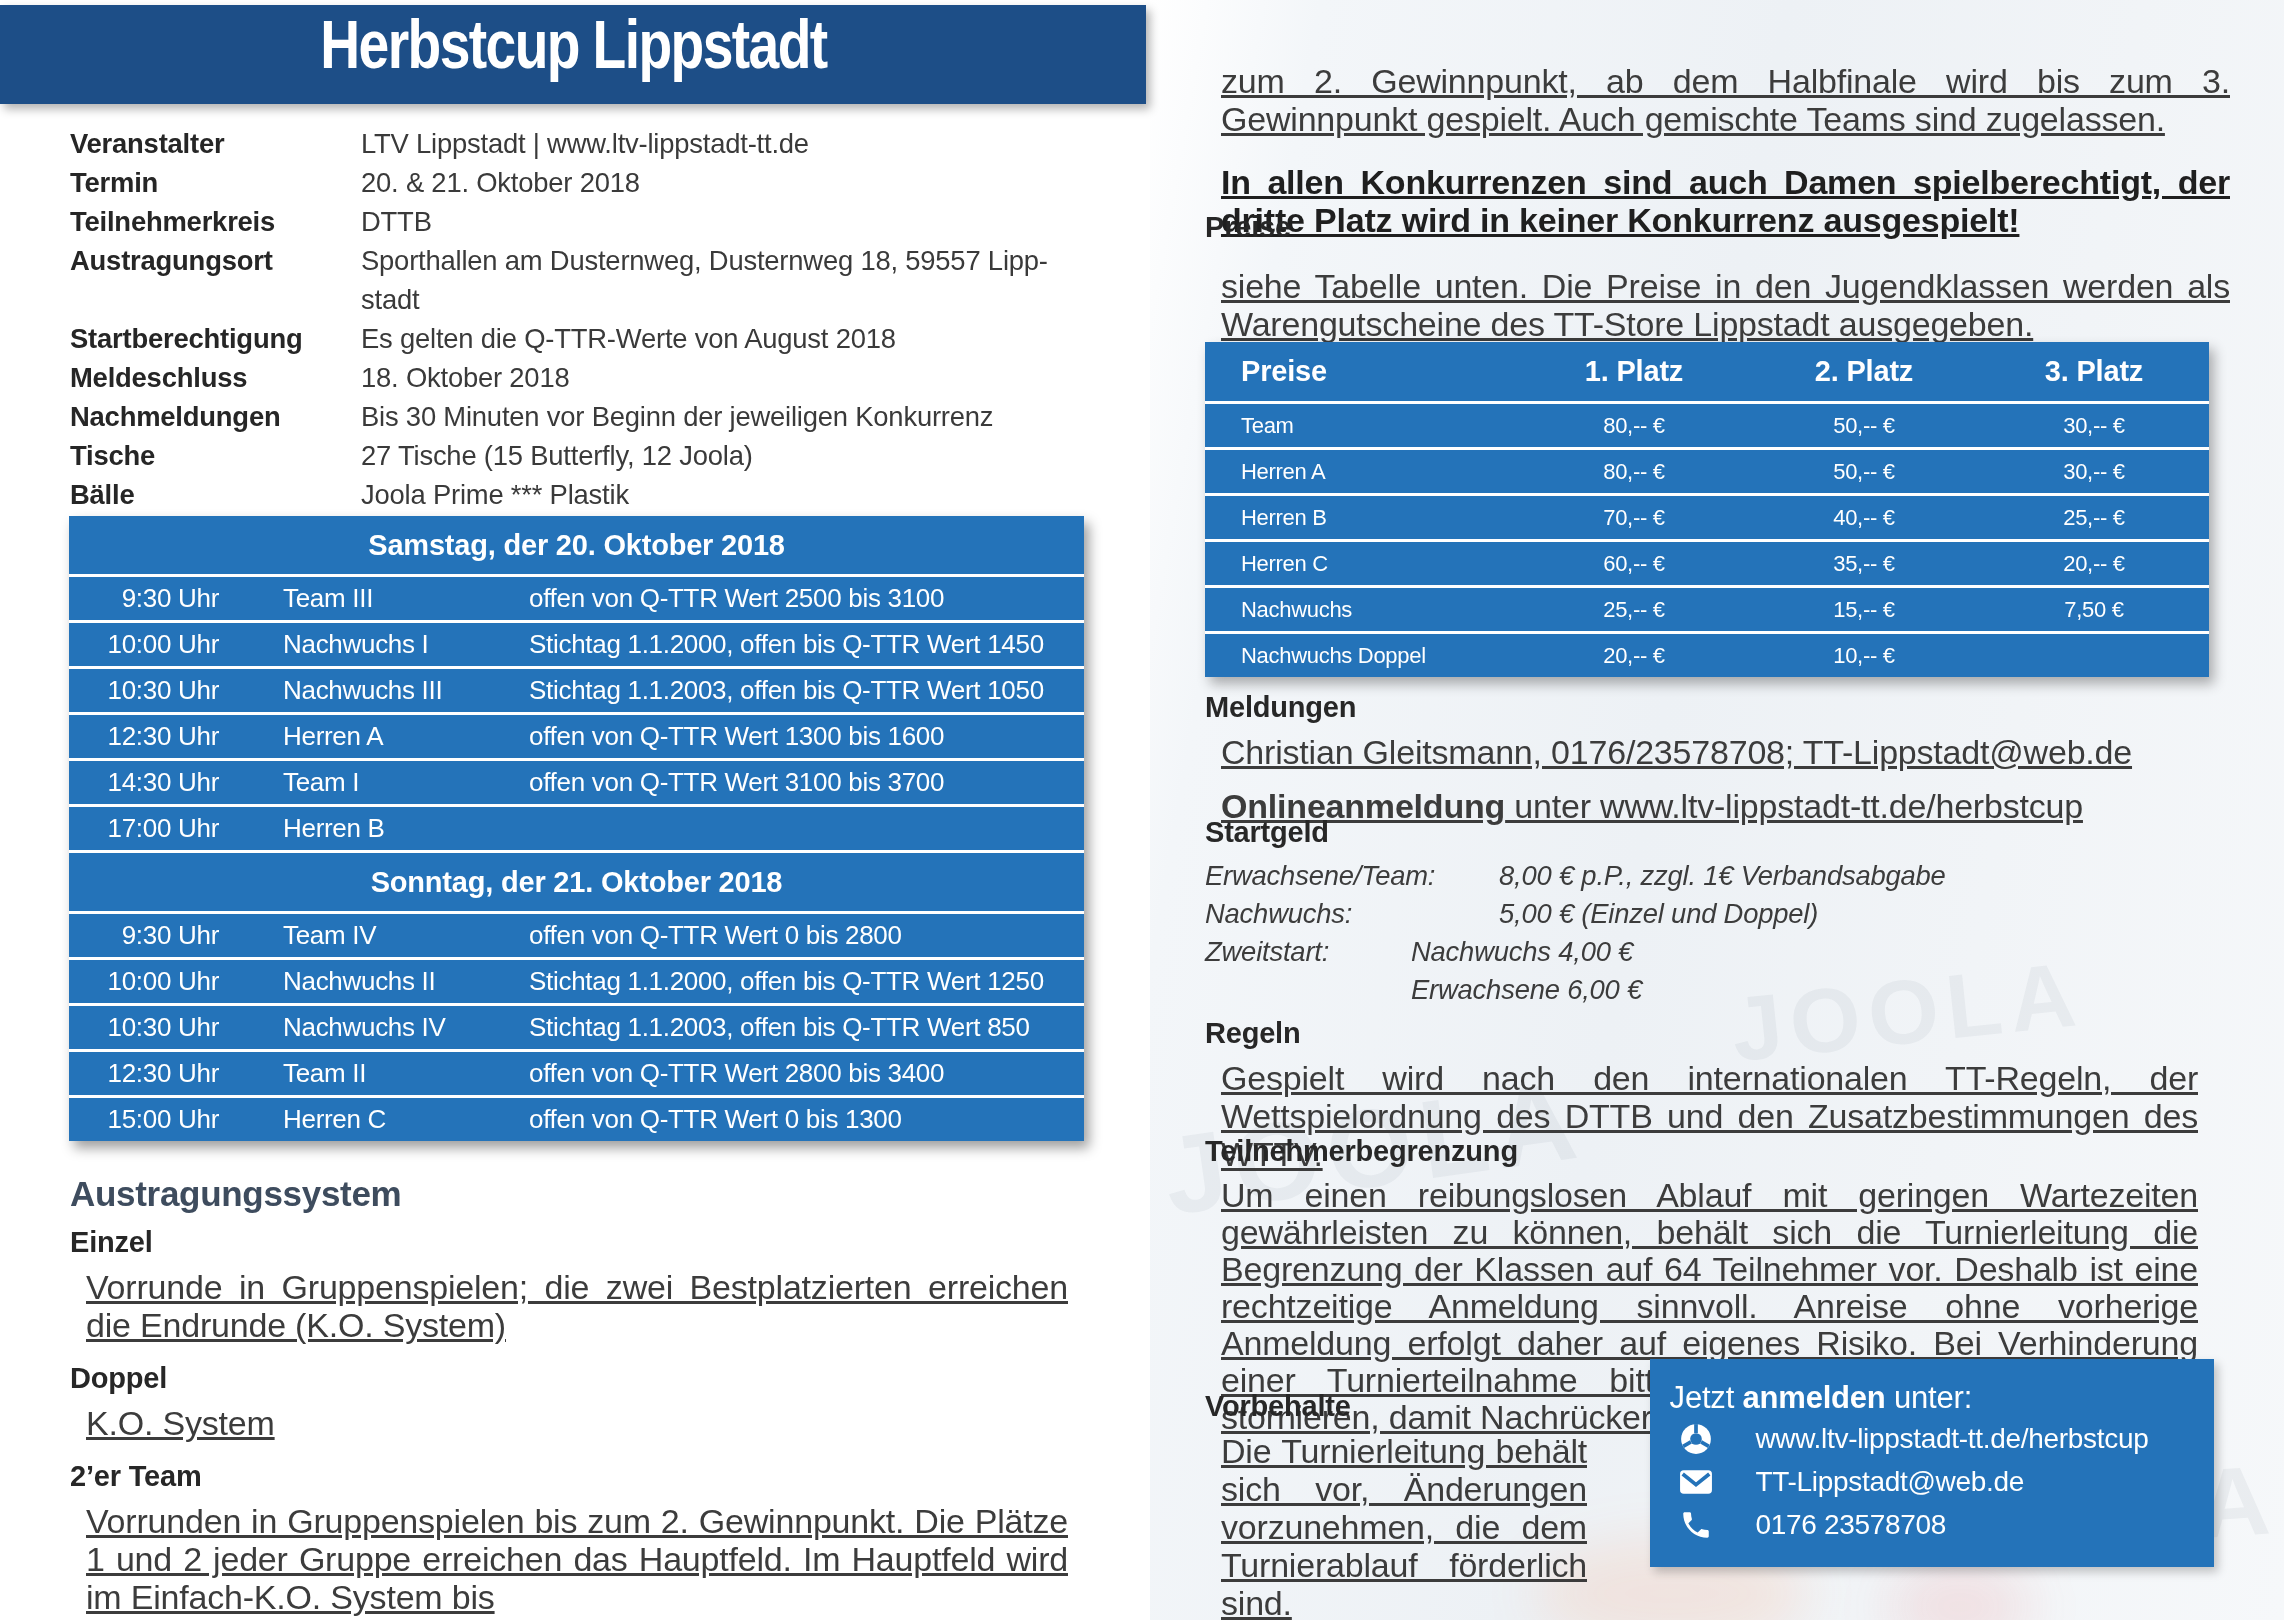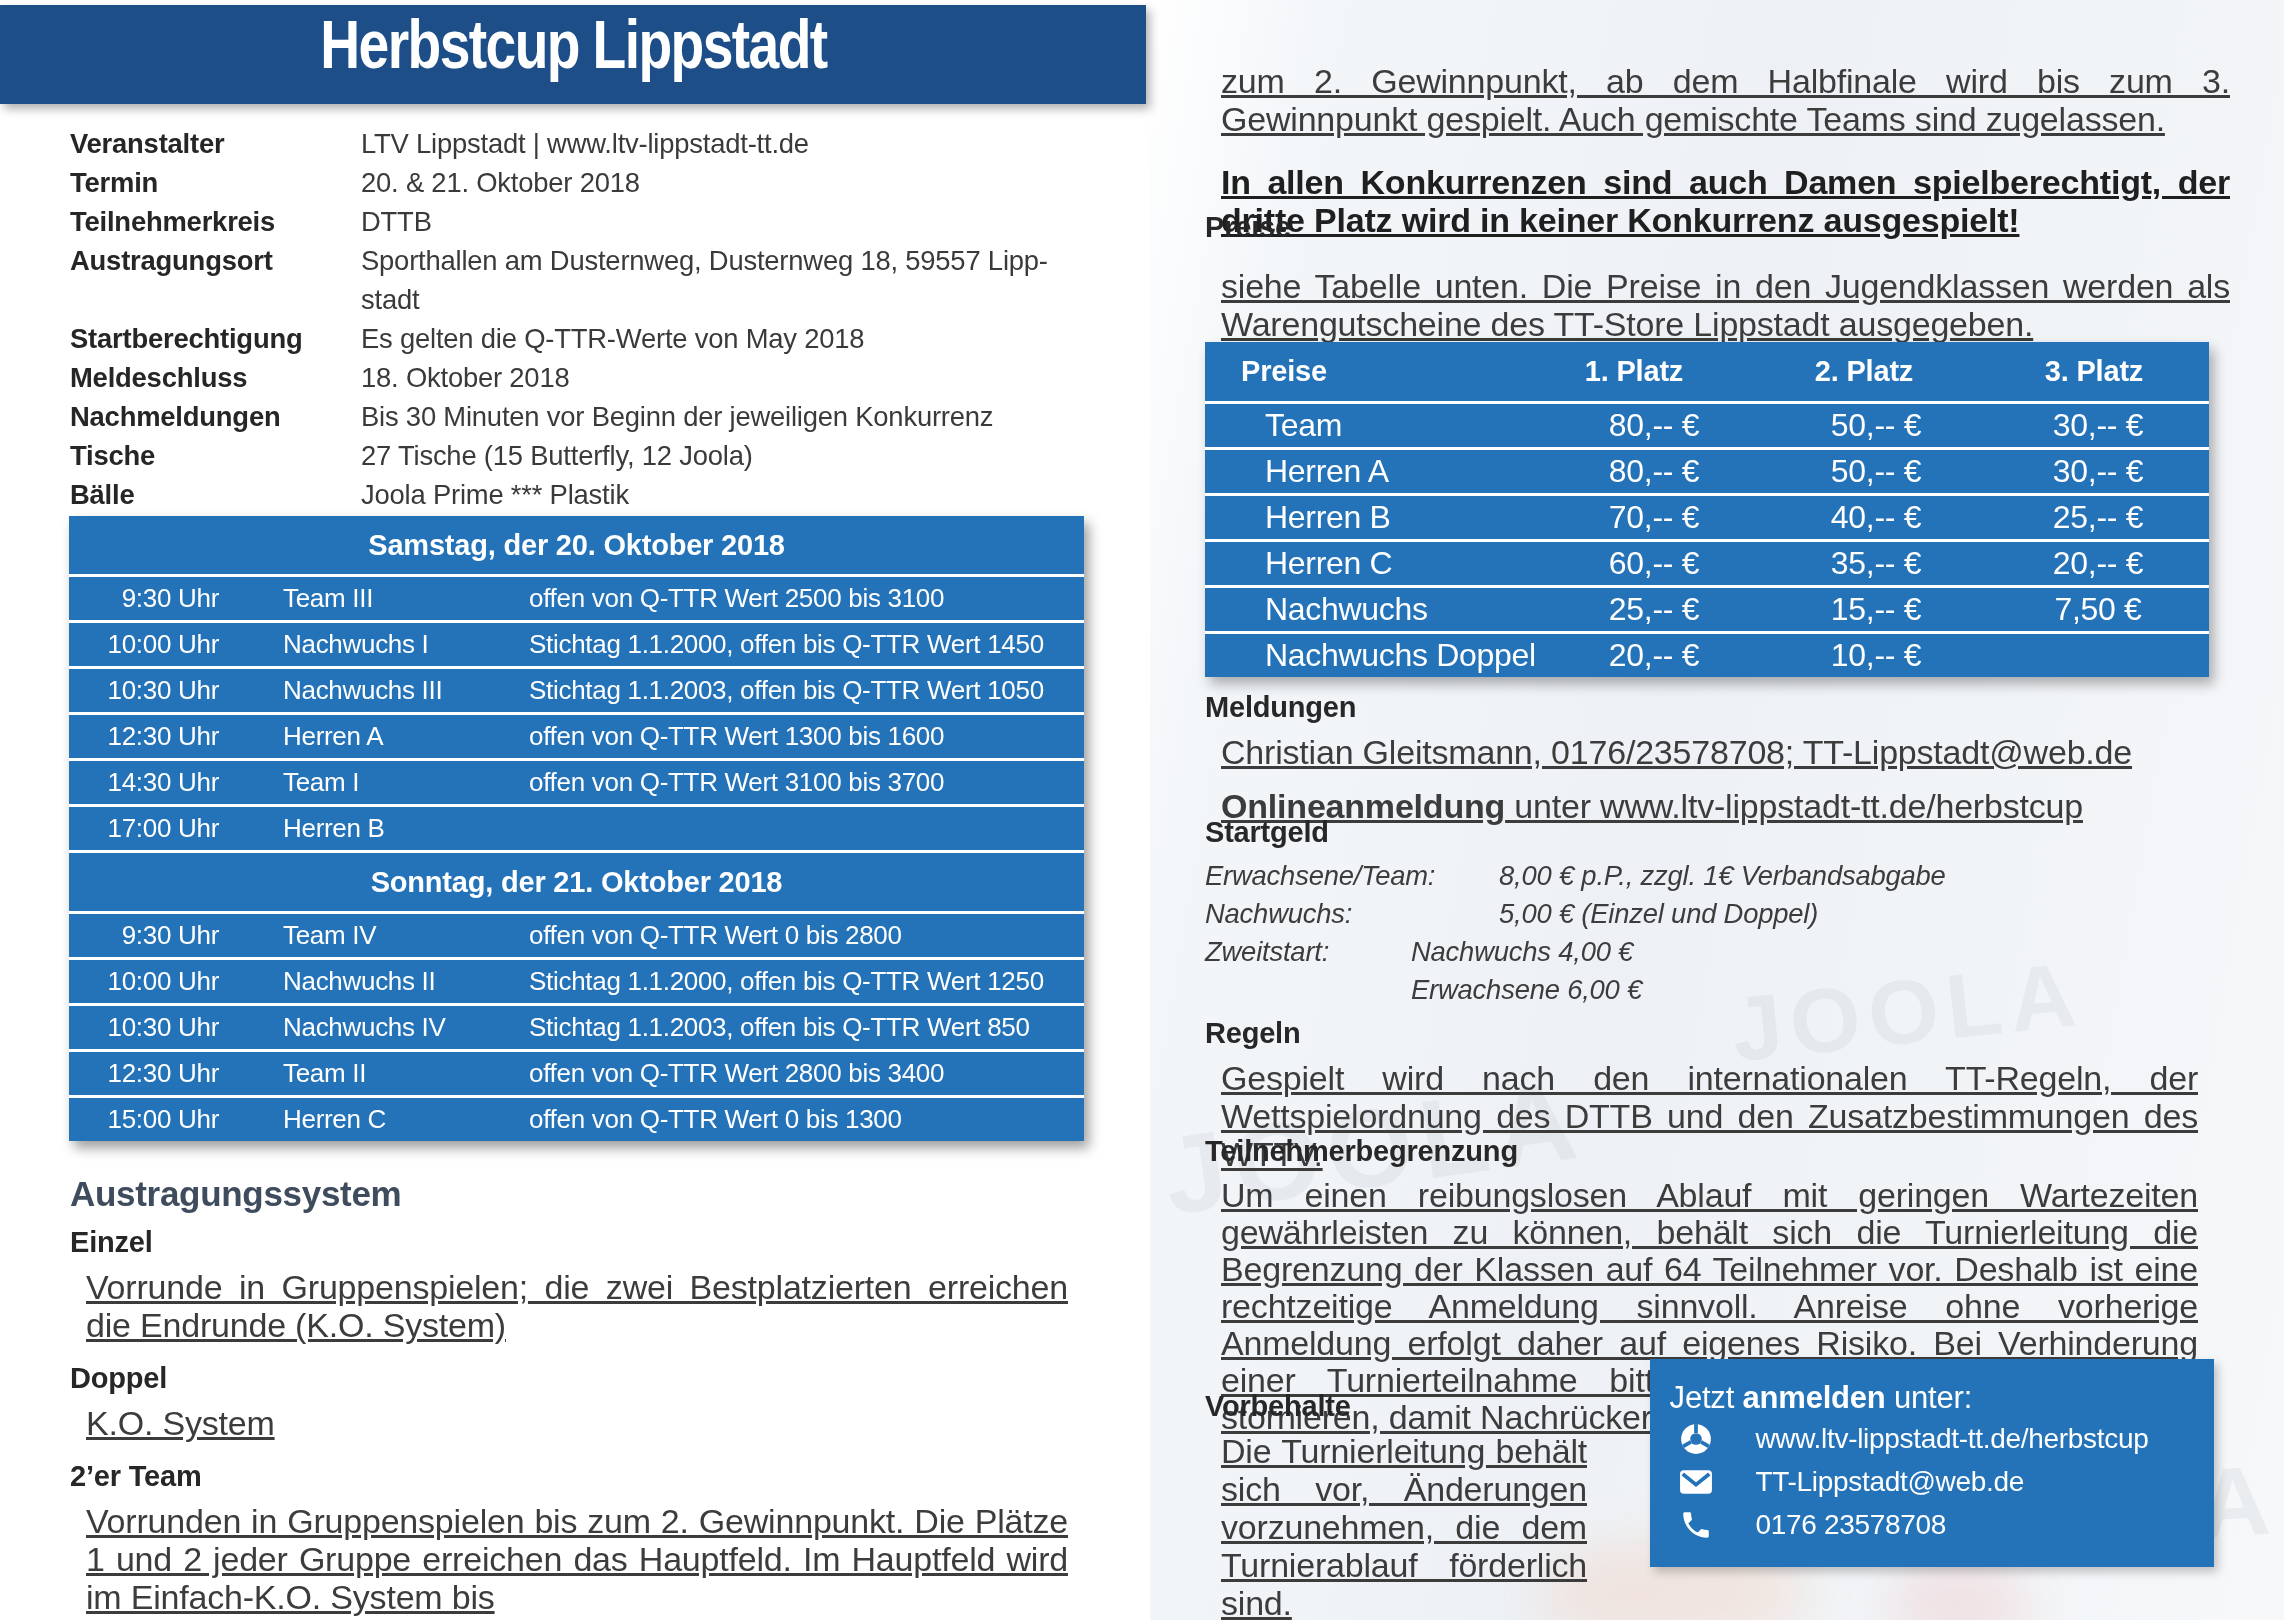--- a/index.html
+++ b/index.html
@@ -63,21 +63,21 @@
     box-shadow:5.2px 6.5px 11.8px rgba(0,0,0,.30);
   }
   .p-head{
     height:59px;border-bottom:3.3px solid #ffffff;
     display:grid;grid-template-columns:314px 1fr 1fr 1fr;align-items:center;
     font-size:29px;font-weight:bold;letter-spacing:-0.2px;
   }
   .p-row{
     height:43px;border-bottom:3.3px solid #ffffff;
     display:grid;grid-template-columns:314px 1fr 1fr 1fr;align-items:center;
-    font-size:32px;letter-spacing:-0.3px;white-space:nowrap;padding-left:24px;
+    font-size:22px;letter-spacing:-0.3px;white-space:nowrap;
   }
   .p-row.last{border-bottom:none;}
   .p-label{padding-left:36px;}
   .p-val{text-align:center;}
   
   .h2{
     position:absolute;left:70px;font-size:35px;font-weight:bold;color:#3e4c5e;
     line-height:39px;letter-spacing:-0.3px;margin:0;
   }
   .h3{font-size:29px;font-weight:bold;color:#272727;line-height:34px;letter-spacing:-0.2px;margin:0;}
@@ -139,21 +139,21 @@
       <div class="info-label">Teilnehmerkreis</div>
       <div class="info-value">DTTB</div>
     </div>
     <div class="info-row">
       <div class="info-label">Austragungsort</div>
       <div class="info-value">Sporthallen am Dusternweg, Dusternweg 18, 59557 Lipp-
 stadt</div>
     </div>
     <div class="info-row">
       <div class="info-label">Startberechtigung</div>
-      <div class="info-value">Es gelten die Q-TTR-Werte von May 2018</div>
+      <div class="info-value">Es gelten die Q-TTR-Werte von August 2018</div>
     </div>
     <div class="info-row">
       <div class="info-label">Meldeschluss</div>
       <div class="info-value">18. Oktober 2018</div>
     </div>
     <div class="info-row">
       <div class="info-label">Nachmeldungen</div>
       <div class="info-value">Bis 30 Minuten vor Beginn der jeweiligen Konkurrenz</div>
     </div>
     <div class="info-row">

